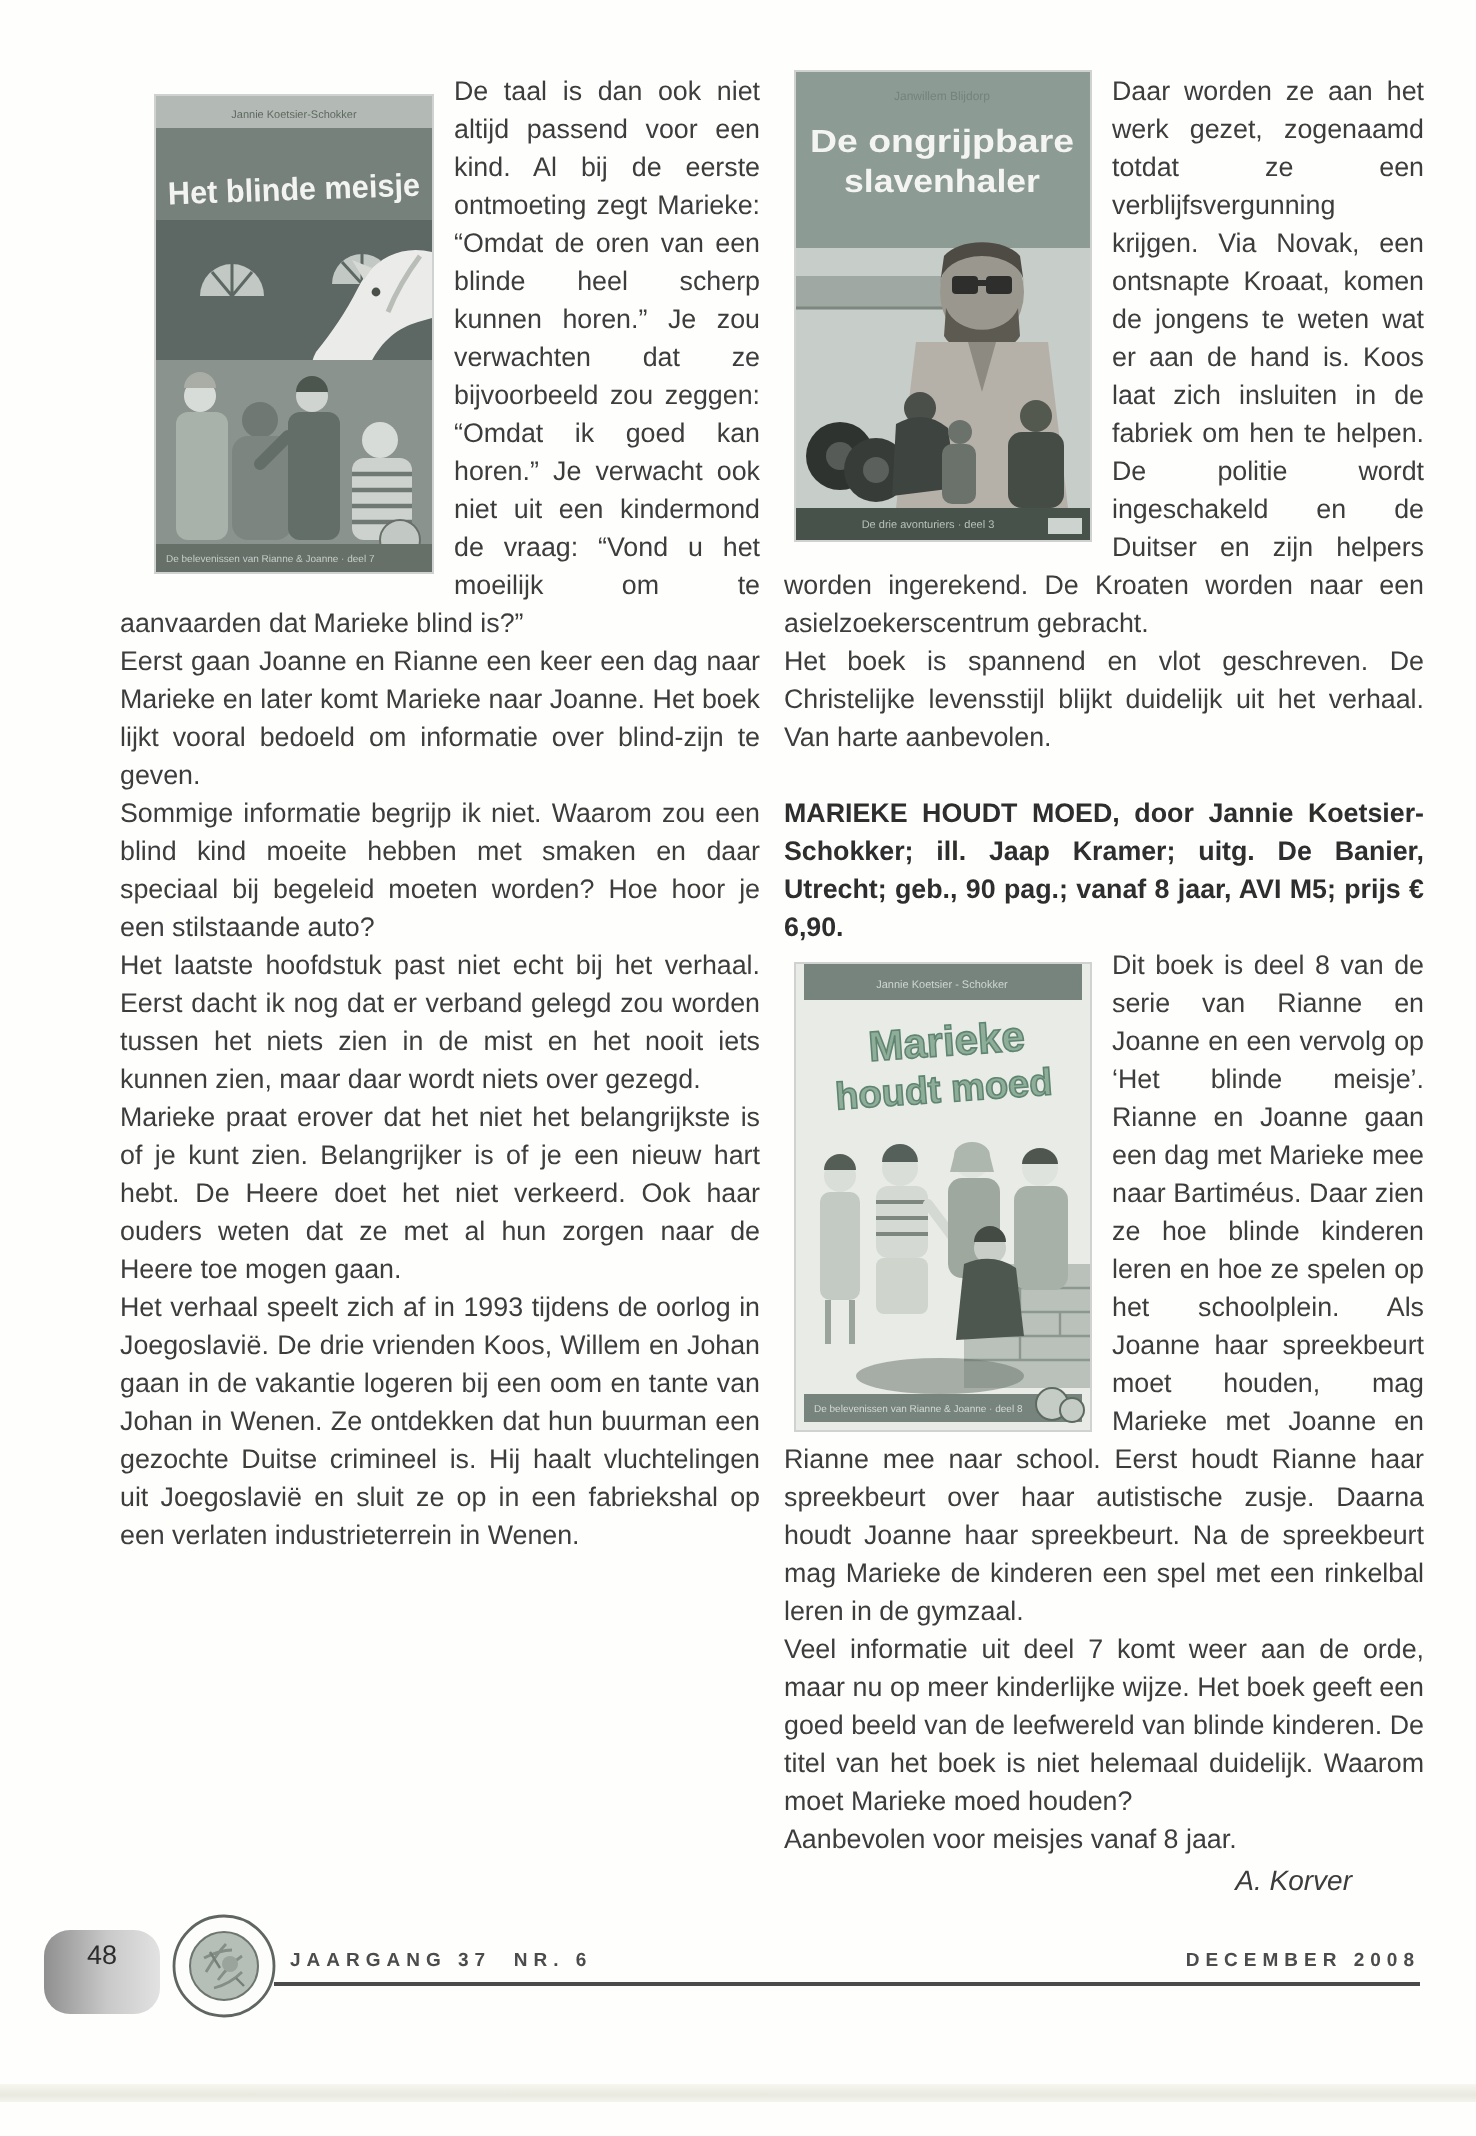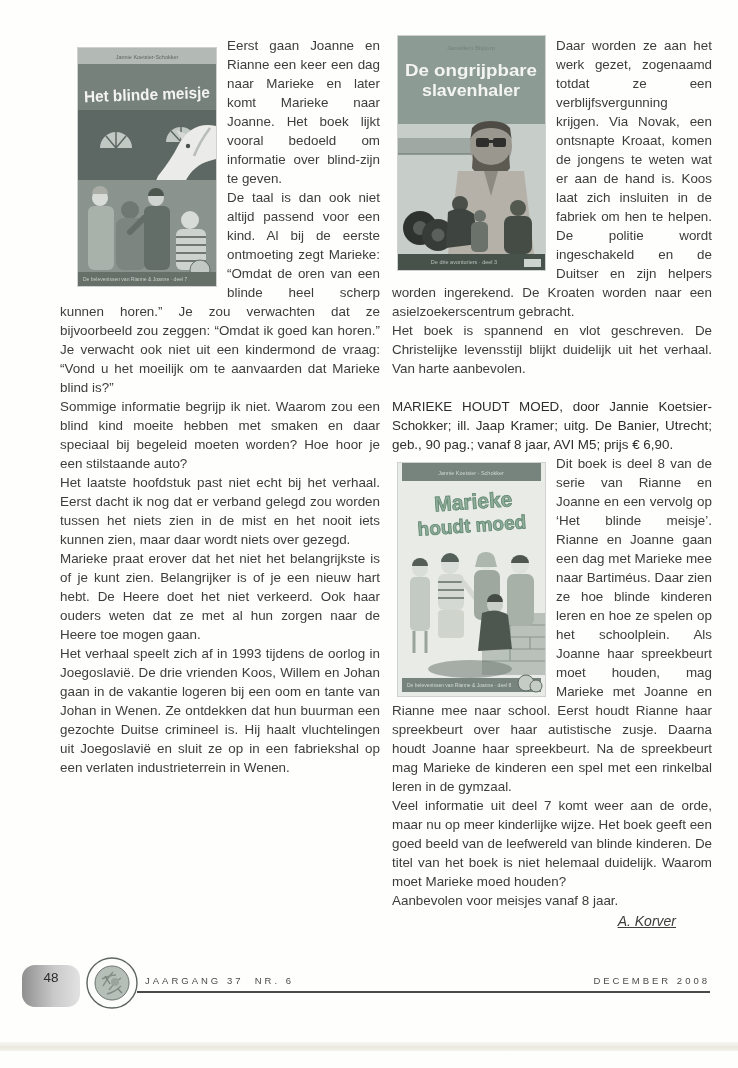--- a/index.html
+++ b/index.html
@@ -11,36 +11,36 @@
   }
   .col{
     position:absolute;top:36px;width:320px;
     font-size:13.4px;line-height:19px;
     text-align:justify;
     hyphens:auto;-webkit-hyphens:auto;
   }
   .col-left{left:60px;}
   .col-right{left:392px;}
   .col p{margin:0;}
-  .review-heading{font-weight:400;color:#2e2e2e;margin-top:19px !important;}
+  .review-heading{font-weight:700;color:#2e2e2e;margin-top:19px !important;}
   .cover{float:left;margin-right:11px;margin-bottom:5px;}
   .cover-1{margin-top:12px;margin-left:18px;}
   .cover-2{margin-left:6px;}
   .cover-3{margin-top:9px;margin-left:6px;}
   .cover svg{display:block;box-shadow:0 0 0 1px rgba(120,130,125,.35);}
-  .signature{font-style:italic;text-align:right;padding-right:36px;font-size:14px;margin-top:2px !important;text-decoration:underline;}
+  .signature{font-style:italic;text-align:right;padding-right:36px;font-size:14px;margin-top:2px !important;}
   
   .footer-rule{position:absolute;left:137px;top:991px;width:573px;height:2px;background:#4a4a4a;}
   .page-pill{
     position:absolute;left:22px;top:965px;width:58px;height:42px;border-radius:13px;
     background:linear-gradient(to right,#8f8f8f,#c9c9c9 55%,#e2e2e2);
     color:#2d2d2d;font-size:13.5px;line-height:26px;text-align:center;
   }
   .footer-issue,.footer-date{
-    position:absolute;top:975px;font-size:9.5px;font-weight:400;
+    position:absolute;top:975px;font-size:9.5px;font-weight:700;
     letter-spacing:3px;color:#4c4c4c;white-space:pre;
   }
   .footer-issue{left:145px;}
   .footer-date{right:28px;}
   .logo{position:absolute;left:85px;top:956px;}
   .scan-edge{
     position:absolute;left:0;top:1042px;width:738px;height:9px;
     background:linear-gradient(to bottom,#f7f7f1,#e9e9e0 60%,#f4f4ee);
   }
   .cover text{font-family:"Liberation Sans",sans-serif;}
@@ -88,22 +88,22 @@
           <path d="M98,189 h30 M98,197 h30 M98,205 h30 M98,213 h30" stroke="#6f7873" stroke-width="2.2"></path>
         </g>
         <circle cx="122" cy="222" r="10" fill="#c2c8c4" stroke="#667069"></circle>
         <rect x="0" y="224" width="138" height="14" fill="#667069"></rect>
         <text x="5" y="233" font-size="5" fill="#c7ccc8">De belevenissen van Rianne &amp; Joanne · deel 7</text>
         <g transform="rotate(-2 69 48)">
           <text x="69" y="52" font-size="16" font-weight="bold" fill="#f3f4f2" text-anchor="middle" textLength="126" lengthAdjust="spacingAndGlyphs">Het blinde meisje</text>
         </g>
       </svg>
     </div>
+    <p>De taal is dan ook niet altijd passend voor een kind. Al bij de eerste ontmoeting zegt Marieke: “Omdat de oren van een blinde heel scherp kunnen horen.” Je zou verwachten dat ze bijvoorbeeld zou zeggen: “Omdat ik goed kan horen.” Je verwacht ook niet uit een kindermond de vraag: “Vond u het moeilijk om te aanvaarden dat Marieke blind is?”</p>
     <p>Eerst gaan Joanne en Rianne een keer een dag naar Marieke en later komt Marieke naar Joanne. Het boek lijkt vooral bedoeld om informatie over blind-zijn te geven.</p>
-    <p>De taal is dan ook niet altijd passend voor een kind. Al bij de eerste ontmoeting zegt Marieke: “Omdat de oren van een blinde heel scherp kunnen horen.” Je zou verwachten dat ze bijvoorbeeld zou zeggen: “Omdat ik goed kan horen.” Je verwacht ook niet uit een kindermond de vraag: “Vond u het moeilijk om te aanvaarden dat Marieke blind is?”</p>
     <p>Sommige informatie begrijp ik niet. Waarom zou een blind kind moeite hebben met smaken en daar speciaal bij begeleid moeten worden? Hoe hoor je een stilstaande auto?</p>
     <p>Het laatste hoofdstuk past niet echt bij het verhaal. Eerst dacht ik nog dat er verband gelegd zou worden tussen het niets zien in de mist en het nooit iets kunnen zien, maar daar wordt niets over gezegd.</p>
     <p>Marieke praat erover dat het niet het belangrijkste is of je kunt zien. Belangrijker is of je een nieuw hart hebt. De Heere doet het niet verkeerd. Ook haar ouders weten dat ze met al hun zorgen naar de Heere toe mogen gaan.</p>
     <p>Het verhaal speelt zich af in 1993 tijdens de oorlog in Joegoslavië. De drie vrienden Koos, Willem en Johan gaan in de vakantie logeren bij een oom en tante van Johan in Wenen. Ze ontdekken dat hun buurman een gezochte Duitse crimineel is. Hij haalt vluchtelingen uit Joegoslavië en sluit ze op in een fabriekshal op een verlaten industrieterrein in Wenen.</p>
   </div>
 
   <div class="col col-right">
     <div class="cover cover-2">
       <svg width="147" height="234" viewBox="0 0 147 234">
         <rect x="0" y="0" width="147" height="234" fill="#c7cdc9"></rect>

